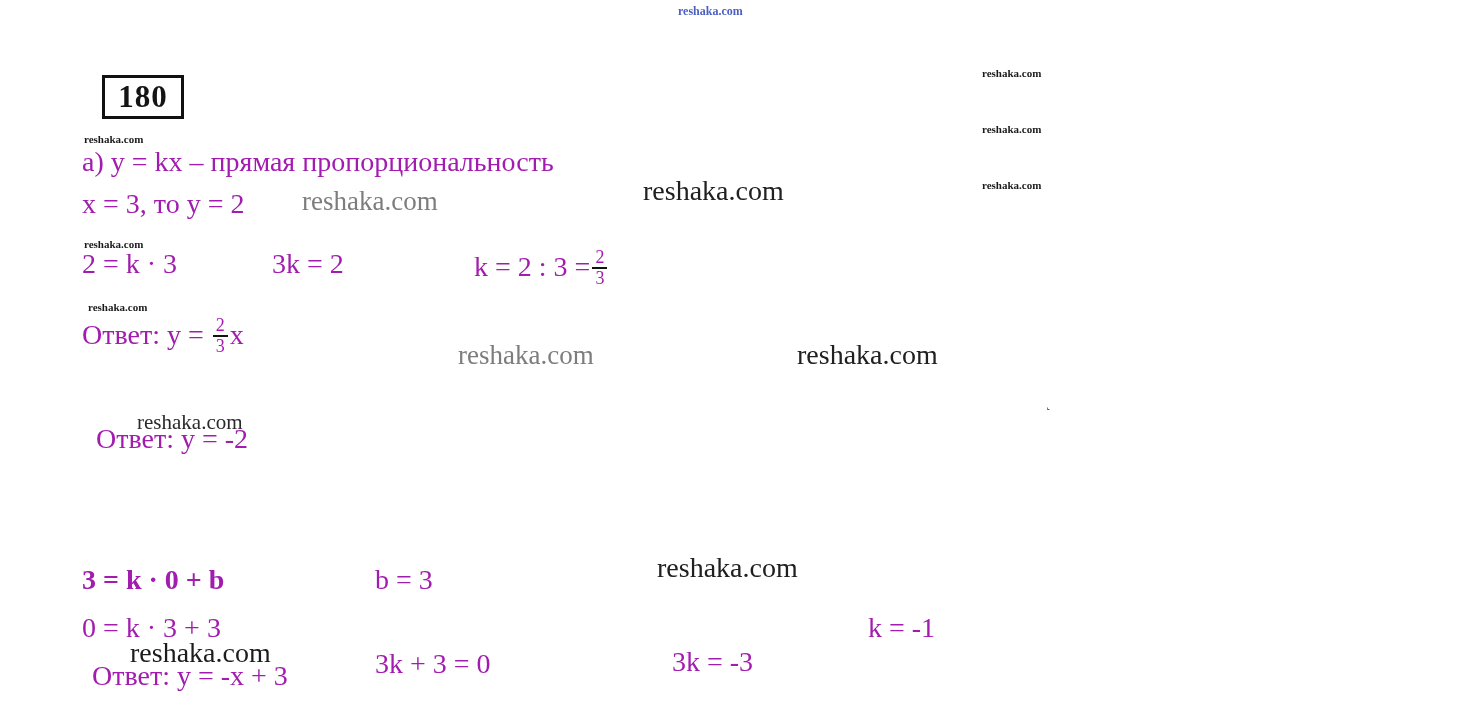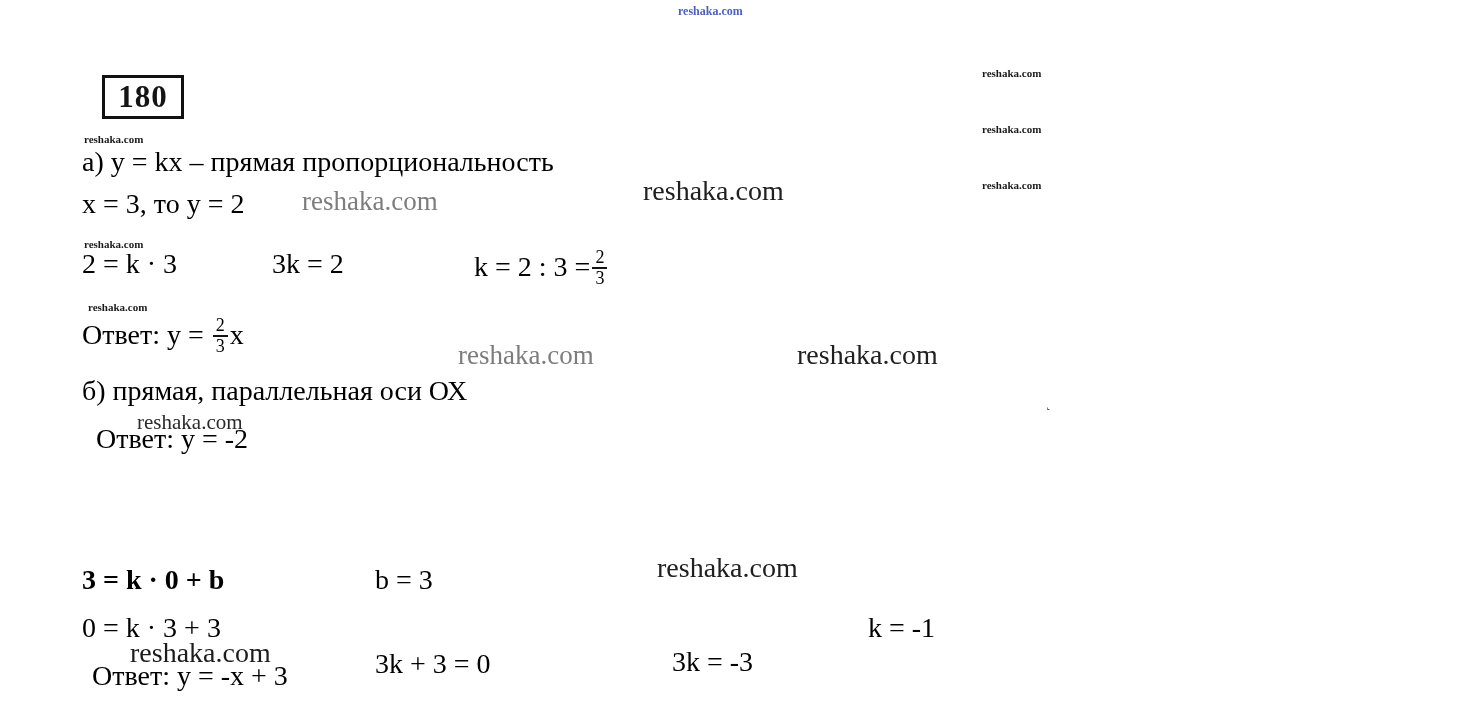--- a/index.html
+++ b/index.html
@@ -57,21 +57,21 @@
     font-weight: bold;
     letter-spacing: 1px;
     margin-left: 20px;
   }
   
   .line {
     position: absolute;
     white-space: nowrap;
     font-size: 28px;
     line-height: 1;
-    color: #000000;
+    color: #a21caf;
   }
   
   .frac {
     display: inline-block;
     vertical-align: middle;
     text-align: center;
     font-size: 18px;
     line-height: 1.05;
     position: relative;
     top: -2px;
@@ -127,21 +127,20 @@
   <div class="line" style="left:82px; top:250px;">2 = k · 3</div>
   <div class="line" style="left:272px; top:250px;">3k = 2</div>
   <div class="line" style="left:474px; top:250px;">
     <span>k = 2 : 3 =</span><span class="frac"><span class="num">2</span><span class="den">3</span></span>
   </div>
 
   <div class="line" style="left:82px; top:318px;">
     <span>Ответ:  y = </span><span class="frac"><span class="num">2</span><span class="den">3</span></span><span>x</span>
   </div>
 
-  <div class="line" style="left:82px; top:377px;">б) прямая, параллельная оси ОХ</div>
   <div class="line" style="left:82px; top:425px;margin-left:14px;">Ответ: y = -2</div>
 
 
   <div class="line" style="left:82px; top:566px;font-weight:bold;">3 = k · 0 + b</div>
   <div class="line" style="left:375px; top:566px;">b = 3</div>
 
   <div class="line" style="left:82px; top:614px;">0 = k · 3 + 3</div>
   <div class="line" style="left:375px; top:650px;">3k + 3 = 0</div>
   <div class="line" style="left:672px; top:648px;">3k = -3</div>
   <div class="line" style="left:868px; top:614px;">k = -1</div>

